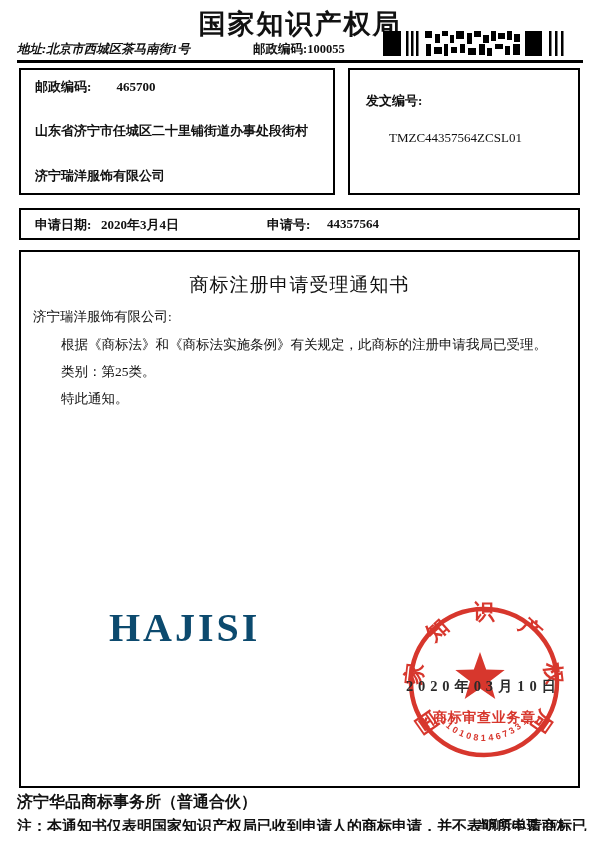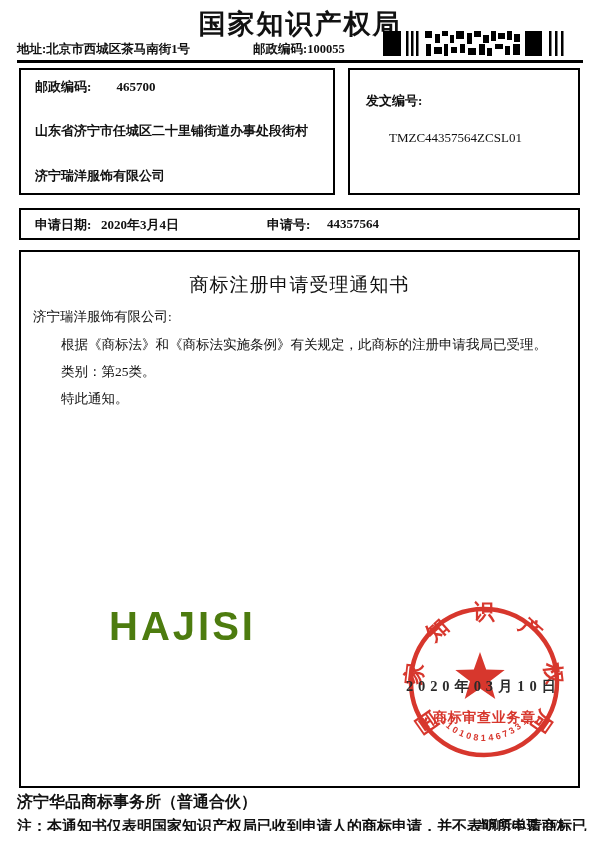--- a/index.html
+++ b/index.html
@@ -30,39 +30,39 @@
   .box2{top:68px;left:348px;width:228px;height:123px;}
   .box3{top:208px;left:19px;width:557px;height:28px;}
   .bigbox{top:250px;left:19px;width:557px;height:534px;}
   .boxtext{position:absolute;font-size:13px;font-weight:bold;white-space:nowrap;}
 
   
   .notice-title{top:20px;left:0;width:100%;text-align:center;font-size:19px;letter-spacing:1px;}
   .body-line{position:absolute;font-size:13.5px;white-space:nowrap;}
   .trademark{
     top:352px;left:88px;
-    font-family:Liberation Sans, sans-serif;
-    font-size:40px;font-weight:600;letter-spacing:3px;color:#4d7c0f;
+    font-family:Liberation Serif, serif;
+    font-size:40px;font-weight:600;letter-spacing:3px;color:#0c4a6e;
   }
 
   
   .seal{top:344px;left:377px;width:172px;height:172px;opacity:0.93;}
 
   
   .footer-agency{top:792px;left:17px;font-size:16px;font-weight:bold;}
   .footer-note{top:817px;left:17px;font-size:15px;font-weight:bold;}
   .footer-page{top:817px;left:477px;font-size:11.5px;font-weight:bold;}
 </style>
 </head>
 <body>
 
 <div class="page">
 
   <div class="abs hdr-title">国家知识产权局</div>
-  <div class="abs hdr-line" style="left:17px;">地址:北京市西城区茶马南街1号</div>
+  <div class="abs hdr-line" style="left:17px;font-style:italic;">地址:北京市西城区茶马南街1号</div>
   <div class="abs hdr-line" style="left:253px;text-align:right;">邮政编码:100055</div>
 
   <div class="abs barcode">
     <svg width="190" height="25" viewBox="0 0 190 25" xmlns="http://www.w3.org/2000/svg">
       <g fill="#000">
         <rect x="0" y="0" width="18" height="25"></rect>
         <rect x="23" y="0" width="2.5" height="25"></rect>
         <rect x="28" y="0" width="2.5" height="25"></rect>
         <rect x="33" y="0" width="2.5" height="25"></rect>
         <rect x="42" y="0" width="7" height="7"></rect>

